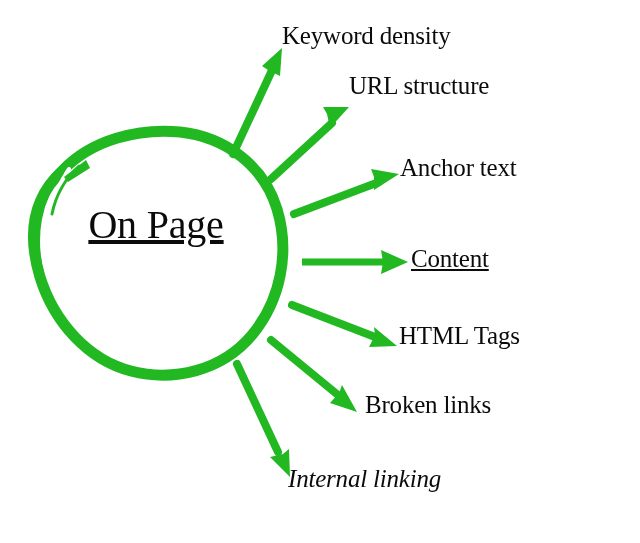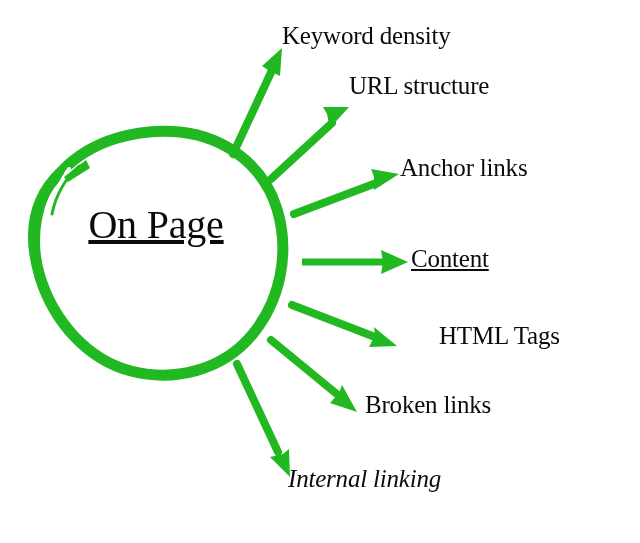--- a/index.html
+++ b/index.html
@@ -50,21 +50,21 @@
     text-decoration: underline;
   }
   
   #center-line-1 { left: 0px; top: 205px; width: 312px; }
   #center-line-2 { left: 0px; top: 275px; width: 312px; }
 
   #label-keyword-density  { left: 282px; top: 23px;  }
   #label-url-structure    { left: 349px; top: 73px;  }
   #label-anchor-text      { left: 400px; top: 155px; }
   #label-content          { left: 411px; top: 246px; text-decoration: underline; }
-  #label-html-tags        { left: 399px; top: 323px; margin-left: 40px; }
+  #label-html-tags        { left: 399px; top: 323px; }
   #label-broken-links     { left: 365px; top: 392px; }
   #label-internal-linking { left: 288px; top: 466px; font-style: italic; }
 </style>
 </head>
 <body>
 
 <div id="diagram-root">
 
   <svg id="diagram-svg" viewBox="0 0 640 543" xmlns="http://www.w3.org/2000/svg">
 
@@ -128,21 +128,21 @@
 
     </g>
   </svg>
 
   <div class="center-text" id="center-line-1">On Page</div>
 
   <div class="node-label" id="label-keyword-density">Keyword density</div>
 
   <div class="node-label" id="label-url-structure">URL structure</div>
 
-  <div class="node-label" id="label-anchor-text">Anchor links</div>
+  <div class="node-label" id="label-anchor-text">Anchor text</div>
 
   <div class="node-label" id="label-content">Content</div>
 
   <div class="node-label" id="label-html-tags">HTML Tags</div>
 
   <div class="node-label" id="label-broken-links">Broken links</div>
 
   <div class="node-label" id="label-internal-linking">Internal linking</div>
 
 </div>

